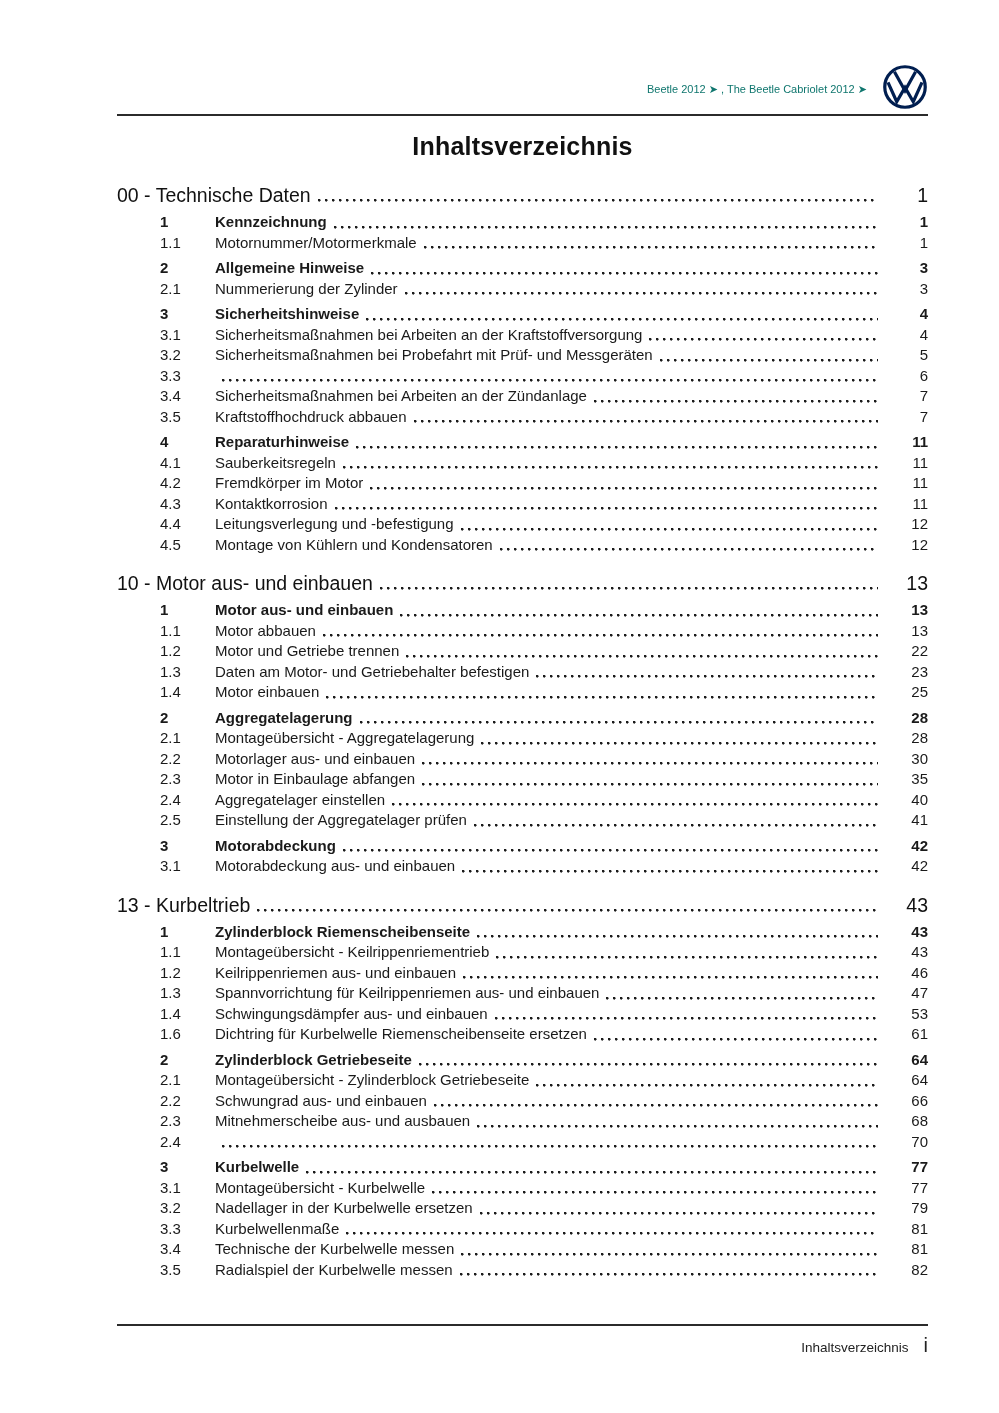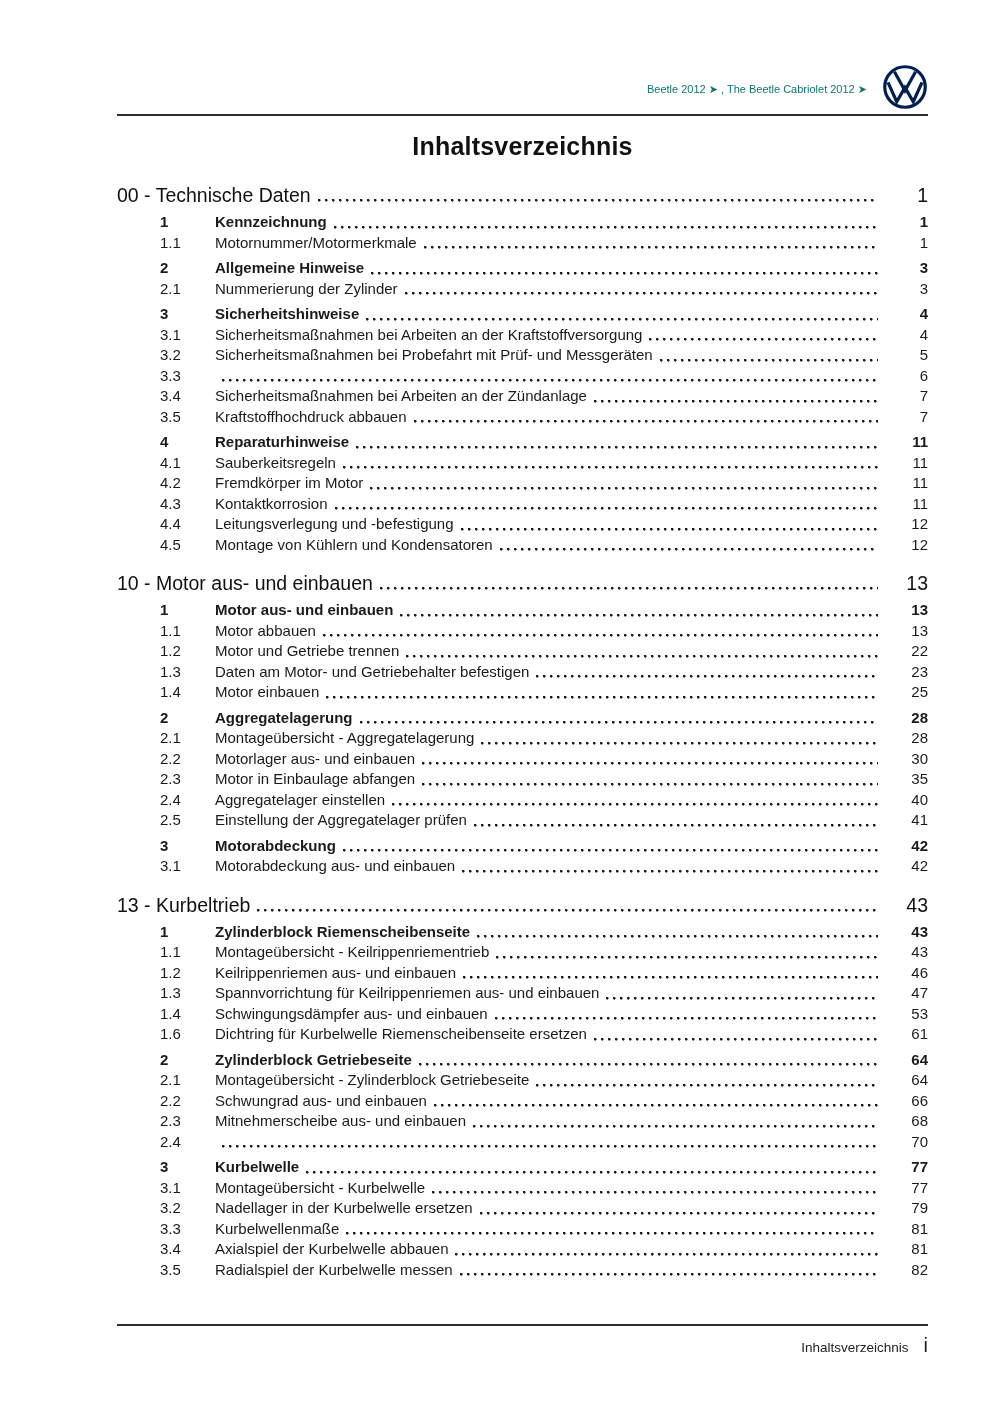--- a/index.html
+++ b/index.html
@@ -347,21 +347,21 @@
         <span class="pagecol">64</span>
       </div>
       <div class="row item-row">
         <span class="num">2.2</span>
         <span class="title">Schwungrad aus- und einbauen</span>
         <span class="leader"></span>
         <span class="pagecol">66</span>
       </div>
       <div class="row item-row">
         <span class="num">2.3</span>
-        <span class="title">Mitnehmerscheibe aus- und einbauen</span>
+        <span class="title">Mitnehmerscheibe aus- und ausbauen</span>
         <span class="leader"></span>
         <span class="pagecol">68</span>
       </div>
       <div class="row item-row">
         <span class="num">2.4</span>
         <span class="leader"></span>
         <span class="pagecol">70</span>
       </div>
       <div class="row item-row lvl1">
         <span class="num">3</span>
@@ -382,21 +382,21 @@
         <span class="pagecol">79</span>
       </div>
       <div class="row item-row">
         <span class="num">3.3</span>
         <span class="title">Kurbelwellenmaße</span>
         <span class="leader"></span>
         <span class="pagecol">81</span>
       </div>
       <div class="row item-row">
         <span class="num">3.4</span>
-        <span class="title">Axialspiel der Kurbelwelle abbauen</span>
+        <span class="title">Technische der Kurbelwelle messen</span>
         <span class="leader"></span>
         <span class="pagecol">81</span>
       </div>
       <div class="row item-row">
         <span class="num">3.5</span>
         <span class="title">Radialspiel der Kurbelwelle messen</span>
         <span class="leader"></span>
         <span class="pagecol">82</span>
       </div>
     </main>

